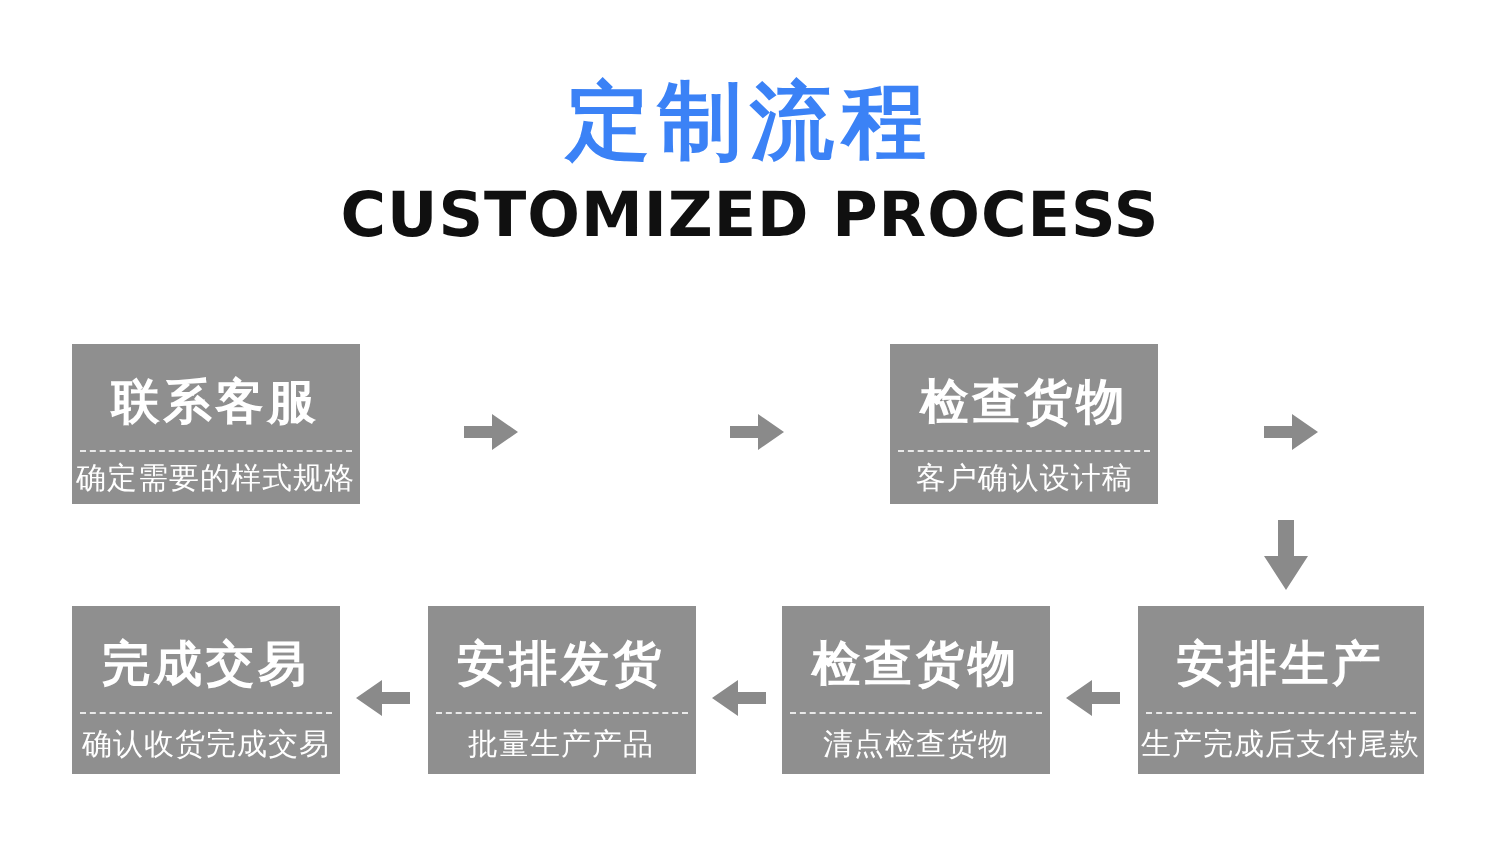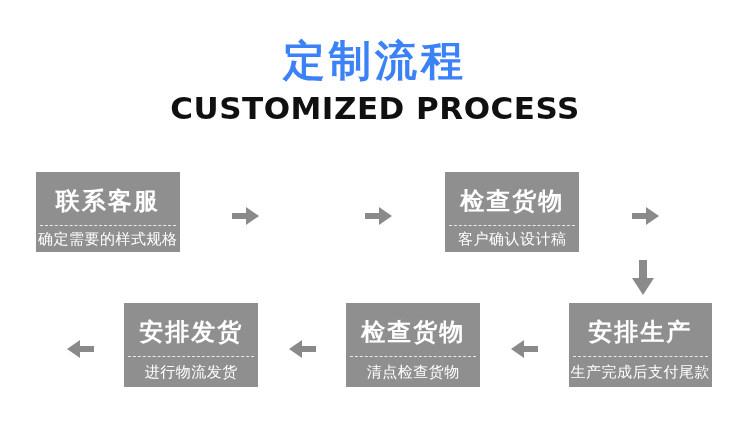--- a/index.html
+++ b/index.html
@@ -137,31 +137,36 @@
   </div>
 
   <div class="down-arrow">
     <svg width="24" height="36" viewBox="0 0 24 36">
         <path d="M8 0 H16 V18 H23 L12 35 L1 18 H8 Z" fill="#8a8a8a"></path>
       </svg>
   </div>
 
   <div class="flow-row row-2">
 
+    <div class="step">
+      <div class="step-title">完成交易</div>
+      <div class="step-divider"></div>
+      <div class="step-sub">确认收货完成交易</div>
+    </div>
 
     <div class="arrow-cell">
       <svg width="27" height="22" viewBox="0 0 27 22">
           <path d="M27 8 H13 V2 L0 11 L13 20 V14 H27 Z" fill="#8a8a8a"></path>
         </svg>
     </div>
 
     <div class="step">
       <div class="step-title">安排发货</div>
       <div class="step-divider"></div>
-      <div class="step-sub">进行物流发货</div>
+      <div class="step-sub">批量生产产品</div>
     </div>
 
     <div class="arrow-cell">
       <svg width="27" height="22" viewBox="0 0 27 22">
           <path d="M27 8 H13 V2 L0 11 L13 20 V14 H27 Z" fill="#8a8a8a"></path>
         </svg>
     </div>
 
     <div class="step">
       <div class="step-title">检查货物</div>

